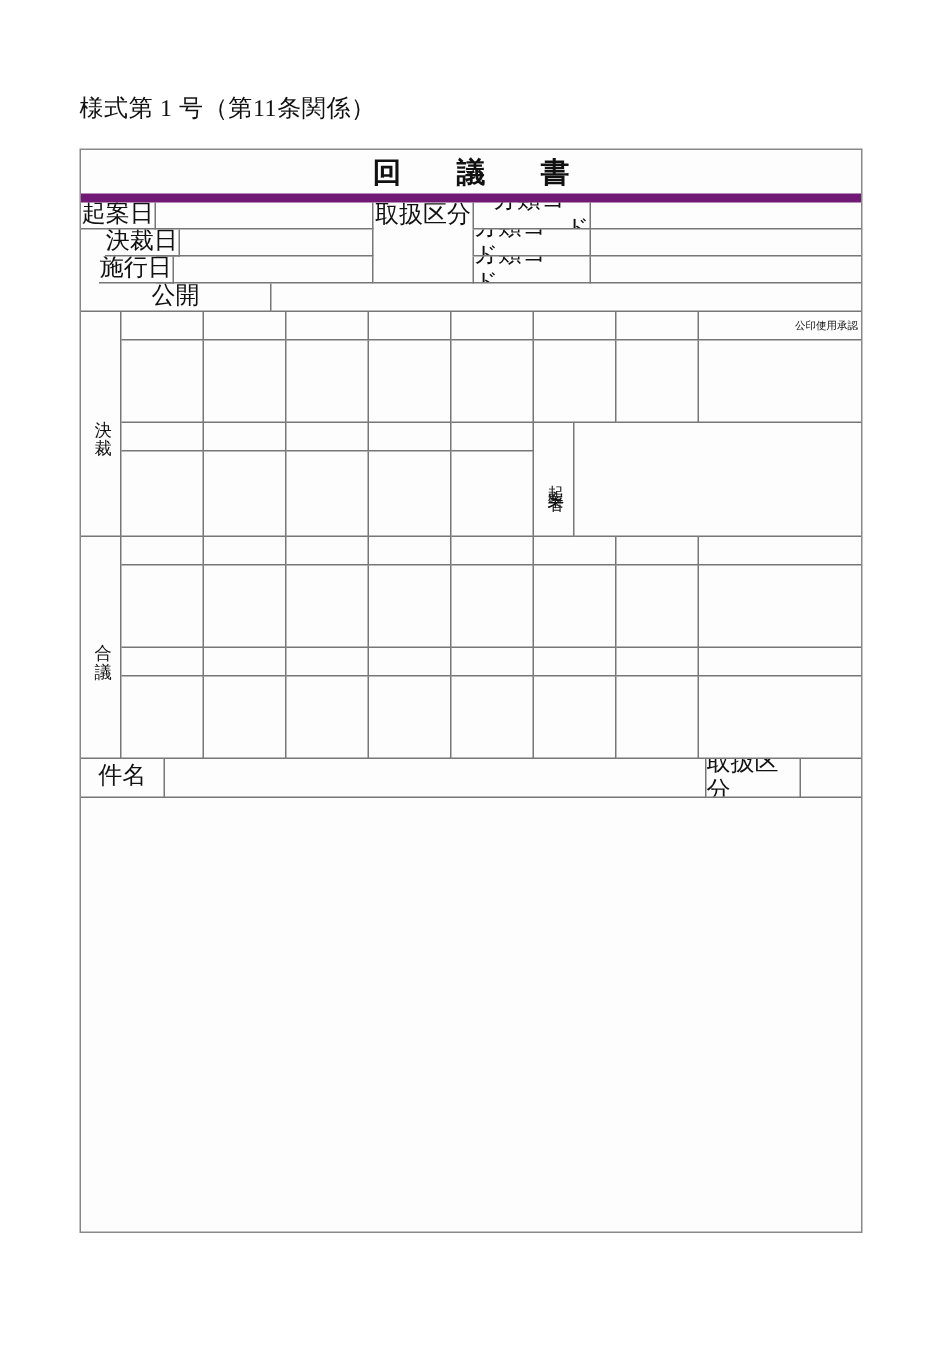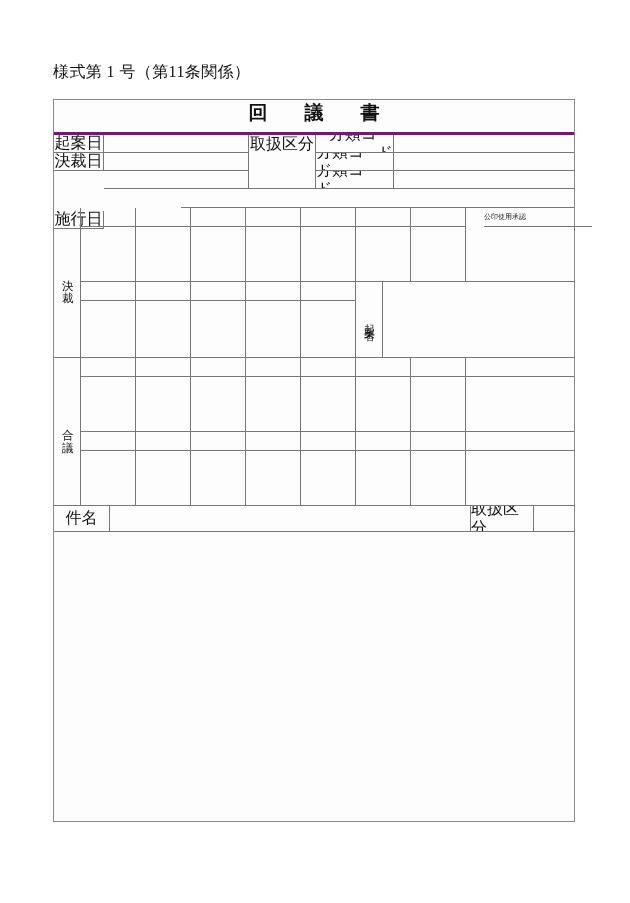--- a/index.html
+++ b/index.html
@@ -54,24 +54,24 @@
   .cell.noright { border-right: none; }
   .cell.nobottom { border-bottom: none; }
   .cell.blank { }
 
   
   #title-band {
     position: absolute;
     left: 0; top: 0;
     width: 520px;
     height: 35px;
-    border-bottom: 3px solid #701a75;
+    border-bottom: 6px solid #701a75;
     box-sizing: border-box;
     display: flex;
-    align-items: flex-start;
+    align-items: center;
     justify-content: center;
   }
   #doc-title {
     font-size: 19px;
     font-weight: bold;
     letter-spacing: 9px;
     text-indent: 9px;
   }
 
   .label { font-size: 16px; }
@@ -104,46 +104,47 @@
     <span id="doc-title">回　議　書</span>
   </div>
 
   <div class="cell label" style="left:0;top:35px;width:50px;height:18px;">起案日</div>
   <div class="cell blank" style="left:50px;top:35px;width:145px;height:18px;"></div>
 
   <div class="cell label" style="left:195px;top:35px;width:67px;height:18px;border-bottom:none;">取扱区分</div>
   <div class="cell label" style="left:262px;top:35px;width:78px;height:18px;text-align:right;">分類コード</div>
   <div class="cell blank noright" style="left:340px;top:35px;width:180px;height:18px;"></div>
 
-  <div class="cell label" style="left:0;top:53px;width:50px;height:18px;">決裁日</div>
+  <div class="cell label" style="left:16px;top:53px;width:50px;height:18px;">決裁日</div>
   <div class="cell blank" style="left:50px;top:53px;width:145px;height:18px;"></div>
   <div class="cell blank" style="left:195px;top:53px;width:67px;height:18px;border-bottom:none;"></div>
   <div class="cell label" style="left:262px;top:53px;width:78px;height:18px;">分類コード</div>
   <div class="cell blank noright" style="left:340px;top:53px;width:180px;height:18px;"></div>
 
-  <div class="cell label" style="left:0;top:71px;width:50px;height:18px;margin-top:40px;">施行日</div>
+  <div class="cell label" style="left:12px;top:71px;width:50px;height:18px;">施行日</div>
   <div class="cell blank" style="left:50px;top:71px;width:145px;height:18px;"></div>
   <div class="cell blank" style="left:195px;top:71px;width:67px;height:18px;"></div>
   <div class="cell label" style="left:262px;top:71px;width:78px;height:18px;">分類コード</div>
   <div class="cell blank noright" style="left:340px;top:71px;width:180px;height:18px;"></div>
 
+  <div class="cell label" style="left:0;top:89px;width:127px;height:19px;">公開</div>
   <div class="cell blank noright" style="left:127px;top:89px;width:393px;height:19px;"></div>
 
   <div class="cell" style="left:0;top:108px;width:27px;height:150px;">
     <span class="vlabel">決裁</span>
   </div>
 
   <div class="cell blank" style="left:27px;top:108px;width:55px;height:19px;"></div>
   <div class="cell blank" style="left:82px;top:108px;width:55px;height:19px;"></div>
   <div class="cell blank" style="left:137px;top:108px;width:55px;height:19px;"></div>
   <div class="cell blank" style="left:192px;top:108px;width:55px;height:19px;"></div>
   <div class="cell blank" style="left:247px;top:108px;width:55px;height:19px;"></div>
   <div class="cell blank" style="left:302px;top:108px;width:55px;height:19px;"></div>
   <div class="cell blank" style="left:357px;top:108px;width:55px;height:19px;"></div>
-  <div class="cell noright" style="left:430px;top:108px;width:108px;height:19px;justify-content:flex-start;padding-right:2px;">
+  <div class="cell noright" style="left:412px;top:108px;width:108px;height:19px;justify-content:flex-end;padding-right:2px;">
     <span class="label-sm">公印使用承認</span>
   </div>
 
   <div class="cell blank" style="left:27px;top:127px;width:55px;height:55px;"></div>
   <div class="cell blank" style="left:82px;top:127px;width:55px;height:55px;"></div>
   <div class="cell blank" style="left:137px;top:127px;width:55px;height:55px;"></div>
   <div class="cell blank" style="left:192px;top:127px;width:55px;height:55px;"></div>
   <div class="cell blank" style="left:247px;top:127px;width:55px;height:55px;"></div>
   <div class="cell blank" style="left:302px;top:127px;width:55px;height:55px;"></div>
   <div class="cell blank" style="left:357px;top:127px;width:55px;height:55px;"></div>

